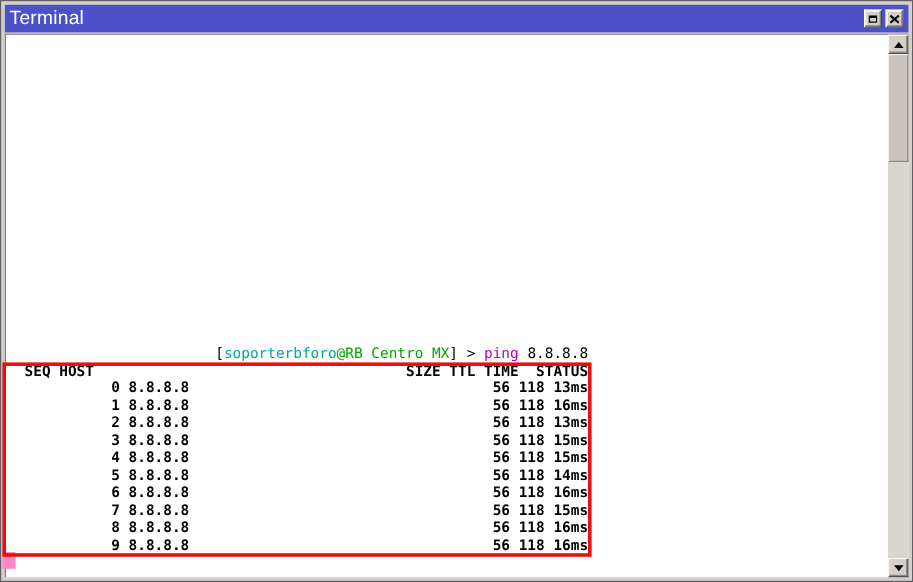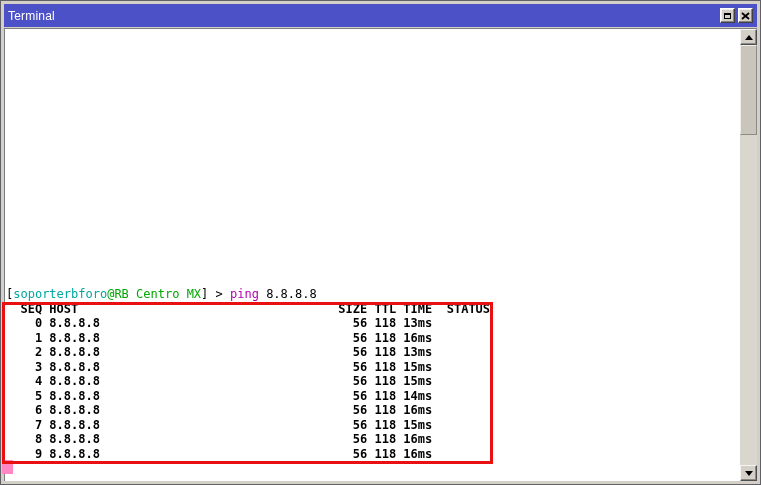--- a/index.html
+++ b/index.html
@@ -13,21 +13,21 @@
     border:1px solid #5f6166;
     background:var(--window-face,#d4d0c8);
     padding:3px;
   }
   .titlebar {
     height:23px; background:var(--titlebar,#4d51c8);
     color:var(--titlebar-text,#ffffff);
     display:flex; align-items:center; padding:0 4px;
     box-sizing:border-box;
   }
-  .title { font-size:12px; letter-spacing:0.2px; }
+  .title { font-size:16px; letter-spacing:0.2px; }
   .tb-buttons { margin-left:auto; display:flex; gap:3px; }
   .tb-btn {
     width:15px; height:15px; padding:0; box-sizing:border-box;
     background:var(--window-face,#d4d0c8);
     border:1px solid; border-color:#ffffff #3f4043 #3f4043 #ffffff;
     box-shadow:inset -1px -1px 0 #888680, inset 1px 1px 0 #f2f1ed;
     display:flex; align-items:center; justify-content:center;
     cursor:default;
   }
   .glyph-restore {
@@ -39,20 +39,21 @@
     background:var(--terminal-bg,#ffffff);
     border-top:1px solid #7d7d7d; border-left:1px solid #7d7d7d;
     box-sizing:border-box;
   }
   .terminal-text {
     position:absolute; left:1px; top:258px; z-index:1;
     margin:0; white-space:pre;
     font-family:"DejaVu Sans Mono", monospace;
     font-size:12px; line-height:14.55px;
     color:var(--terminal-text,#000000);
+    text-align:right;
   }
   .seg-user    { color:var(--prompt-user,#00a8a0); }
   .seg-host    { color:var(--prompt-host,#00a800); }
   .seg-command { color:var(--prompt-command,#b400b4); }
   .tbl { font-weight:bold; }
   
   .scrollbar {
     position:absolute; top:0; right:0; bottom:0; width:17px;
     display:flex; flex-direction:column;
     background:var(--scroll-track,#d9d6ce); z-index:2;

